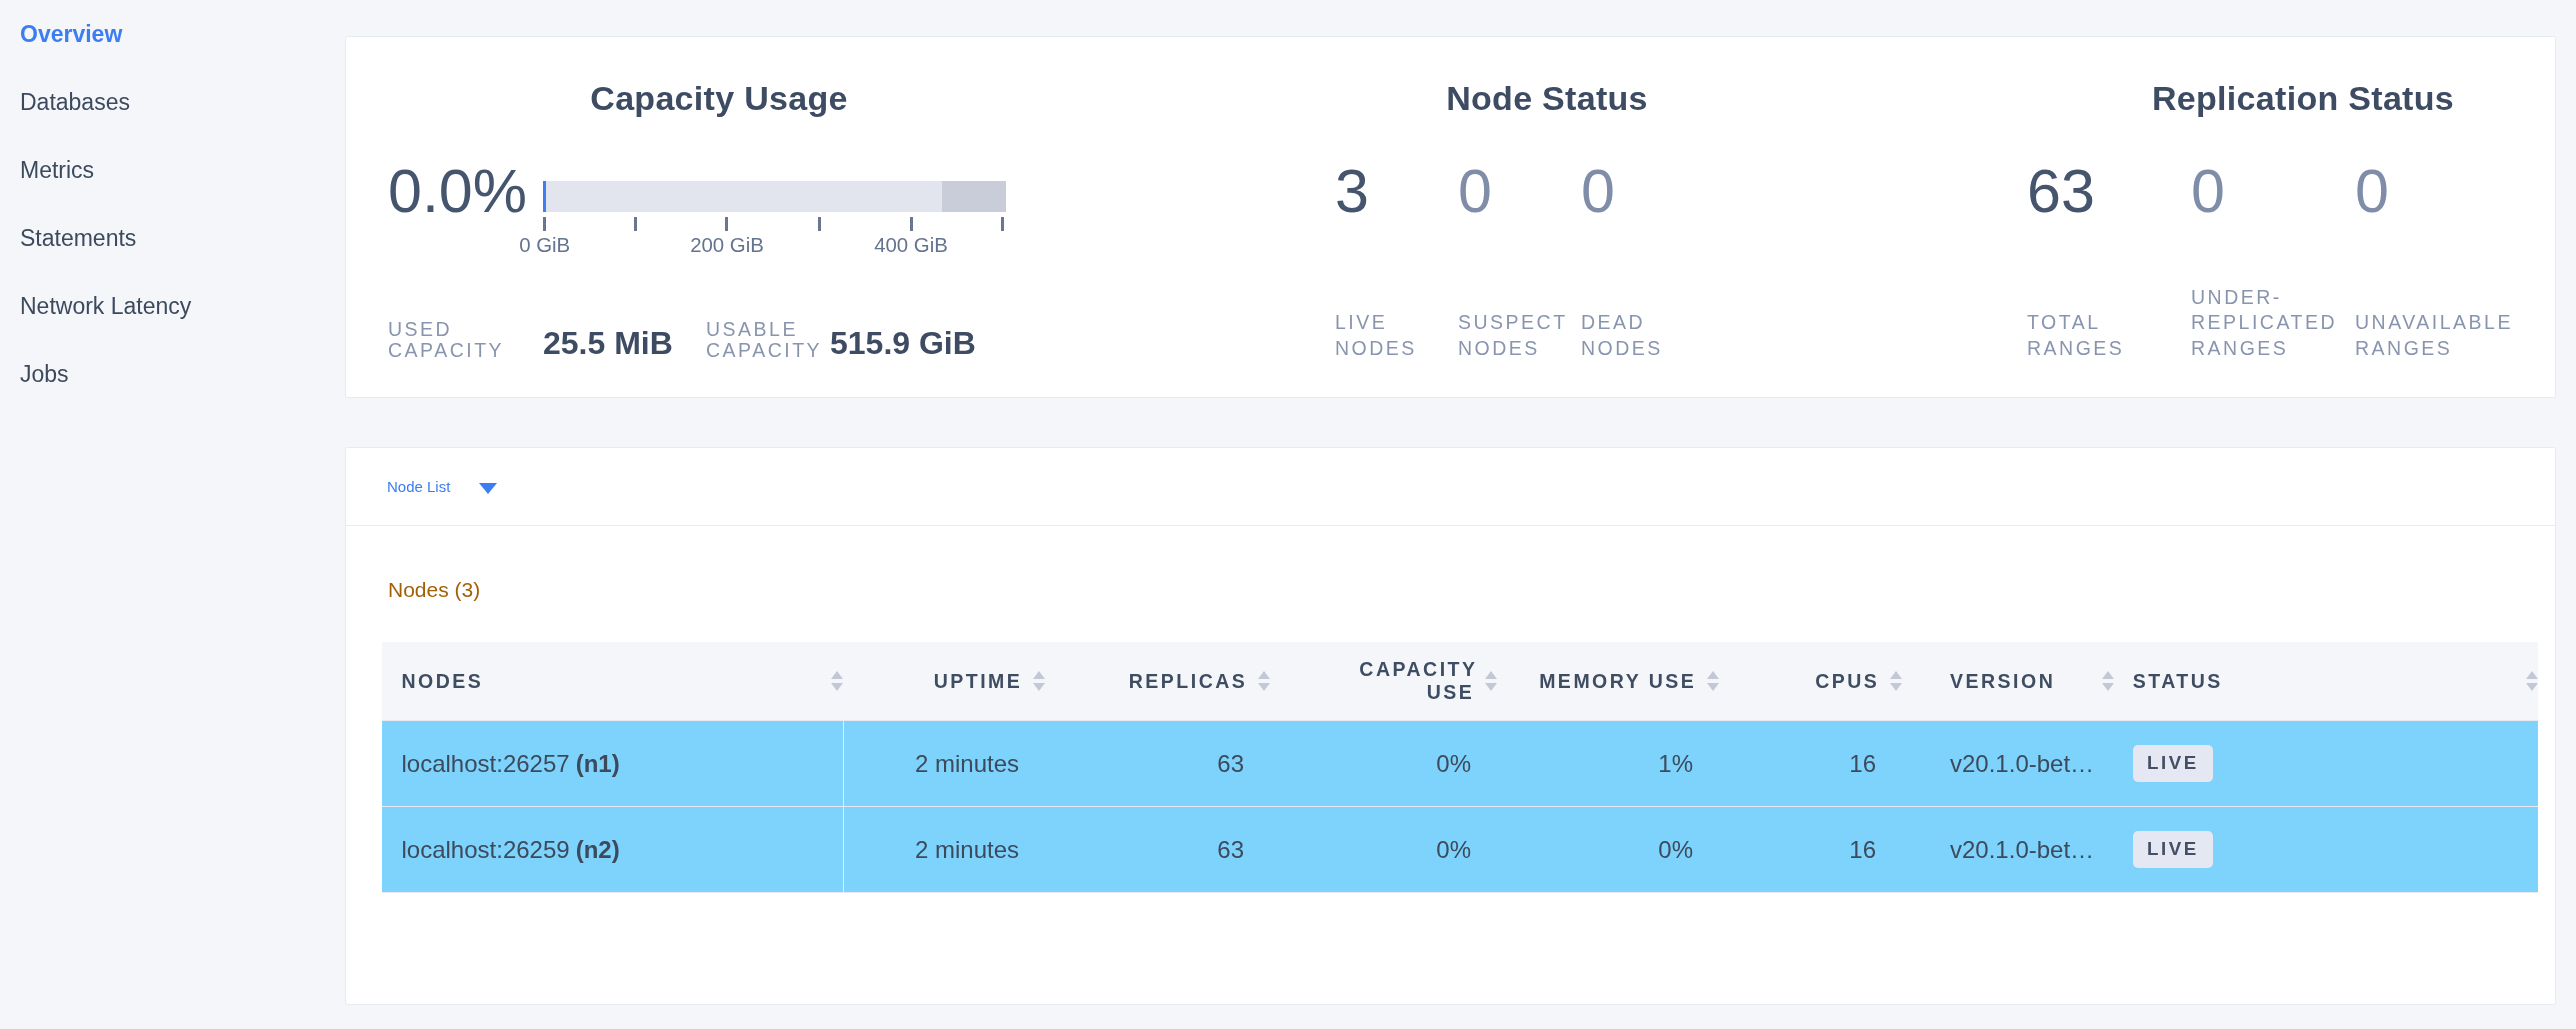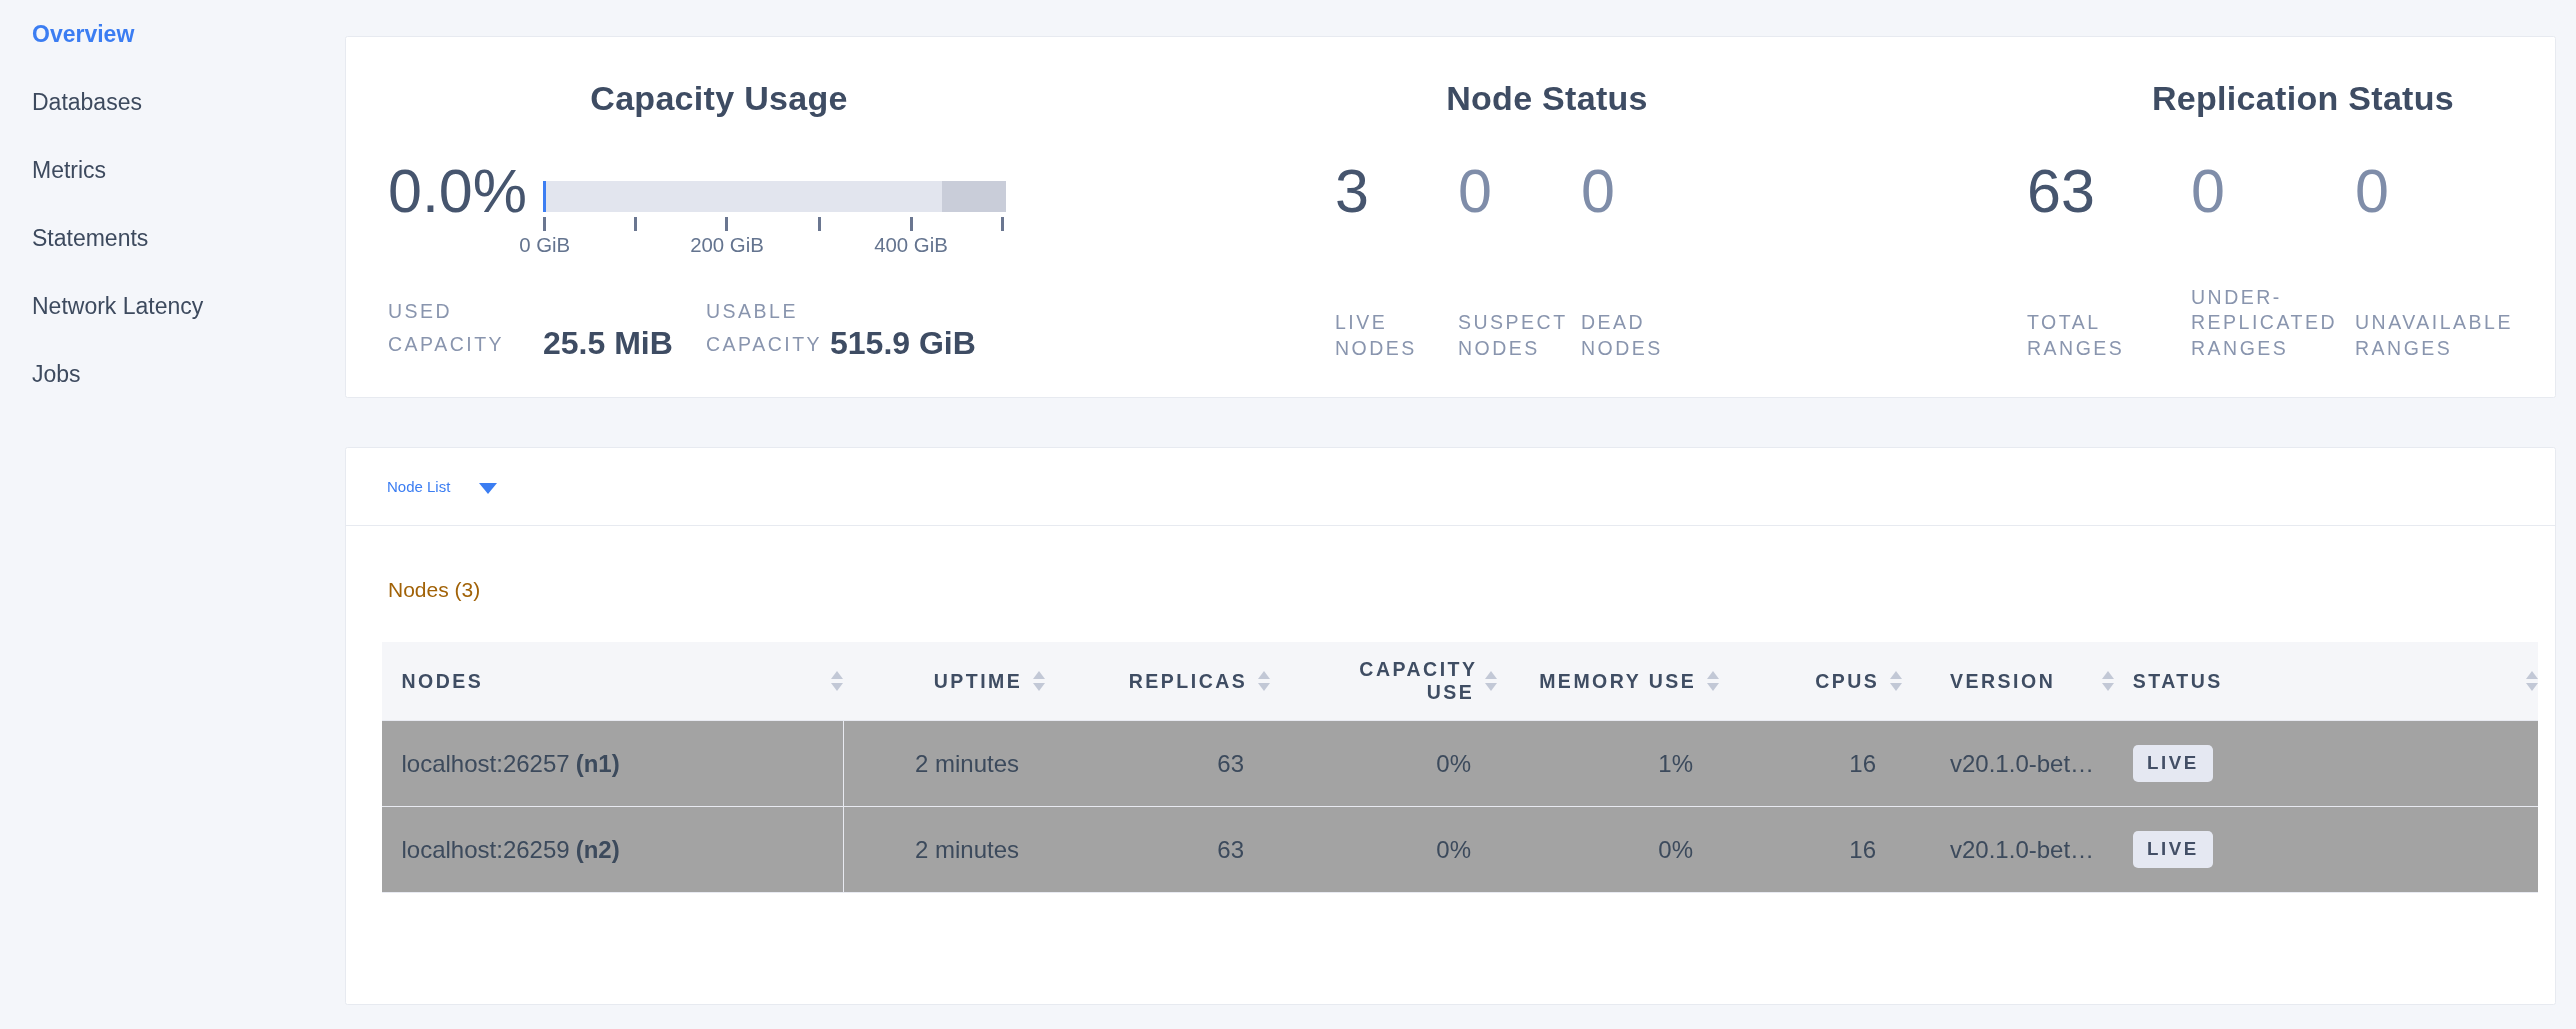--- a/index.html
+++ b/index.html
@@ -1,21 +1,21 @@
 <!DOCTYPE html>
 <html style="font-size:13.6px"><head>
 <meta charset="utf-8">
 <style>
   html,body{margin:0;padding:0;background:#f4f6fa;}
   .page{position:relative;width:2576px;height:1030px;overflow:hidden;
         font-family:"Liberation Sans","DejaVu Sans",sans-serif;color:#3c4a5c;}
 
   
   .sidebar{position:absolute;left:0;top:0;width:345px;}
-  .nav-item{height:68px;display:flex;align-items:center;padding-left:32px;
+  .nav-item{height:68px;display:flex;align-items:center;padding-left:20px;
             font-size:23px;color:#3d4a5e;cursor:pointer;}
   .nav-item.active{color:#3b7df2;font-weight:bold;}
 
   
   .card{position:absolute;background:#fff;border:1.7px solid #e7eaf0;border-radius:2.5px;box-sizing:border-box;}
   #card-summary{left:345px;top:36px;width:2211px;height:362px;}
   #card-nodes{left:345px;top:447px;width:2211px;height:558px;}
 
   
   .summary-sec{position:absolute;top:42px;height:282px;}
@@ -32,21 +32,21 @@
   
   .cap-percent{position:absolute;top:78px;left:0;font-size:61px;line-height:68px;color:#46556e;}
   .bar-wrap{position:absolute;left:155px;top:102px;width:463px;}
   .bar-track{position:relative;width:463px;height:31px;background:#e2e5ee;}
   .bar-used{position:absolute;left:0;top:0;width:3.4px;height:31px;background:#3d7ef2;}
   .bar-other{position:absolute;left:399px;top:0;width:64px;height:31px;background:#c9cdd9;}
   .bar-ticks{position:relative;height:13.6px;margin-top:5.1px;}
   .tick{position:absolute;top:0;width:2.5px;height:13.6px;background:#6a7690;}
   .bar-labels{position:relative;height:25.5px;margin-top:3.4px;}
   .bar-label{position:absolute;transform:translateX(-50%);font-size:20.4px;color:#64748f;white-space:nowrap;}
-  .cap-stat-label{position:absolute;bottom:0;width:149px;font-size:19.5px;line-height:33px;
+  .cap-stat-label{position:absolute;bottom:0;width:149px;font-size:19.5px;line-height:21px;
                   letter-spacing:2.5px;color:#8995ae;}
   .cap-value{position:absolute;bottom:-2.5px;font-size:32px;line-height:41px;font-weight:bold;color:#3e4c63;white-space:nowrap;}
 
   
   .dropdown-row{height:77px;display:flex;align-items:center;padding-left:41px;
                 border-bottom:1.7px solid #e7eaf0;cursor:pointer;}
   .dropdown-label{font-size:15px;color:#3b7df2;}
   .caret{width:0;height:0;border-left:9.3px solid transparent;border-right:9.3px solid transparent;
          border-top:11px solid #3b7df2;margin-left:29px;margin-top:3.4px;}
   .nodes-title{position:absolute;left:42px;top:123px;font-size:21px;line-height:37px;color:#a16207;}
@@ -58,21 +58,21 @@
   .th-inner.right{justify-content:flex-end;padding-right:8.5px;}
   .th-inner.left{justify-content:space-between;}
   .th-label{text-align:right;line-height:23px;}
   .th-label.wrap{max-width:115px;}
   .sort-icon{display:flex;flex-direction:column;margin-left:10.2px;}
   .tri-up{width:0;height:0;border-left:6.8px solid transparent;border-right:6.8px solid transparent;
           border-bottom:8.5px solid #c2c8d6;margin-bottom:4.2px;}
   .tri-down{width:0;height:0;border-left:6.8px solid transparent;border-right:6.8px solid transparent;
             border-top:8.5px solid #c2c8d6;}
   tbody td{height:85px;font-size:24px;color:#3c4a5c;border-bottom:1.7px solid #e8eaf1;
-           vertical-align:middle;padding:0;background:#a3a3a3;}
+           vertical-align:middle;padding:0;background:#7dd3fc;}
   td.col-nodes{padding-left:19.5px;border-right:1.7px solid #e8eaf1;cursor:pointer;}
   th.col-nodes-h{padding-left:19.5px;}
   td.num{text-align:right;padding-right:34px;}
   td.version{padding-left:40px;color:#3c4a5c;}
   th.version-h .th-inner{padding-left:40px;}
   td.status-col{padding-left:18.7px;}
   th.status-h .th-inner{padding-left:18.7px;}
   .node-id{font-weight:bold;margin-left:6px;}
   .live-badge{display:inline-block;background:#e5e8f2;color:#434f66;font-size:18.7px;font-weight:bold;
               letter-spacing:2.5px;padding:9.3px 14.4px;border-radius:5.1px;line-height:1;}

